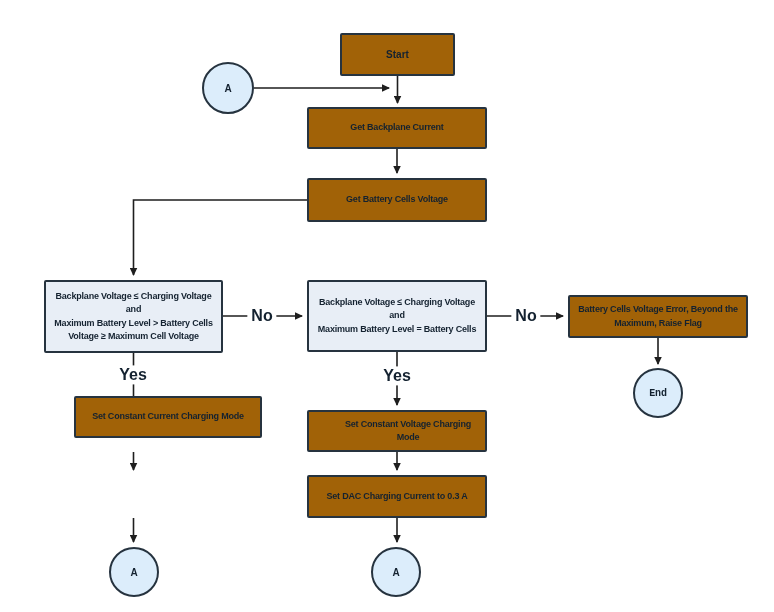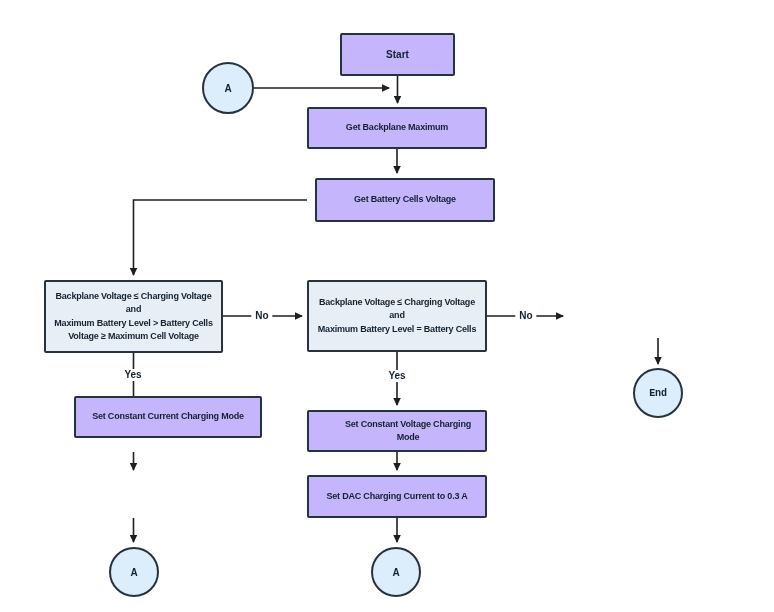--- a/index.html
+++ b/index.html
@@ -23,37 +23,37 @@
     border: 2px solid #26333f;
     border-radius: 2px;
     color: #142230;
     font-weight: bold;
     font-size: 9px;
     letter-spacing: -0.2px;
     line-height: 1.5;
     white-space: pre-line;
     padding: 2px 4px;
   }
-  .process  { background: #c4b5fd; }
+  .process  { background: #a16207; }
   .decision { background: #e8eef6; }
   .circle {
     border-radius: 50%;
     background: #dcedfb;
     font-size: 10px;
     padding: 0;
   }
   .big-label { font-size: 10px; letter-spacing: 0; }
 
   .edge-label {
     position: absolute;
     transform: translate(-50%, -50%);
     background: #ffffff;
     color: #142230;
     font-weight: bold;
-    font-size: 10px;
+    font-size: 16px;
     padding: 0 4px;
     line-height: 1.2;
   }
 </style>
 </head>
 <body>
 
 <div class="stage">
 
   <svg class="edges" width="774" height="612" viewBox="0 0 774 612">
@@ -76,33 +76,35 @@
       <path d="M397 452 V 470" marker-end="url(#arrow)"></path>
       <path d="M133.5 518 V 542" marker-end="url(#arrow)"></path>
       <path d="M397 518 V 542" marker-end="url(#arrow)"></path>
     </g>
   </svg>
 
   <div class="node process big-label" style="left:340px; top:33px; width:115px; height:43px;">Start</div>
 
   <div class="node circle" style="left:202px; top:62px; width:52px; height:52px;">A</div>
 
-  <div class="node process" style="left:307px; top:107px; width:180px; height:42px;">Get Backplane Maximum</div>
+  <div class="node process" style="left:307px; top:107px; width:180px; height:42px;">Get Backplane Current</div>
 
-  <div class="node process" style="left:307px; top:178px; width:180px; height:44px;margin-left:8px;">Get Battery Cells Voltage</div>
+  <div class="node process" style="left:307px; top:178px; width:180px; height:44px;">Get Battery Cells Voltage</div>
 
   <div class="node decision" style="left:44px; top:280px; width:179px; height:73px;">Backplane Voltage ≤ Charging Voltage
 and
 Maximum Battery Level &gt; Battery Cells
 Voltage ≥ Maximum Cell Voltage</div>
 
   <div class="node decision" style="left:307px; top:280px; width:180px; height:72px;">Backplane Voltage ≤ Charging Voltage
 and
 Maximum Battery Level = Battery Cells</div>
 
+  <div class="node process" style="left:568px; top:295px; width:180px; height:43px;">Battery Cells Voltage Error, Beyond the
+Maximum, Raise Flag</div>
 
   <div class="node circle" style="left:633px; top:368px; width:50px; height:50px;font-family:Liberation Mono, monospace;">End</div>
 
   <div class="node process" style="left:44px; top:396px; width:188px; height:42px;margin-left:30px;">Set Constant Current Charging Mode</div>
 
   <div class="node process" style="left:307px; top:410px; width:180px; height:42px;padding-left:26px;">Set Constant Voltage Charging Mode</div>
 
 
   <div class="node process" style="left:307px; top:475px; width:180px; height:43px;">Set DAC Charging Current to 0.3 A</div>
 

